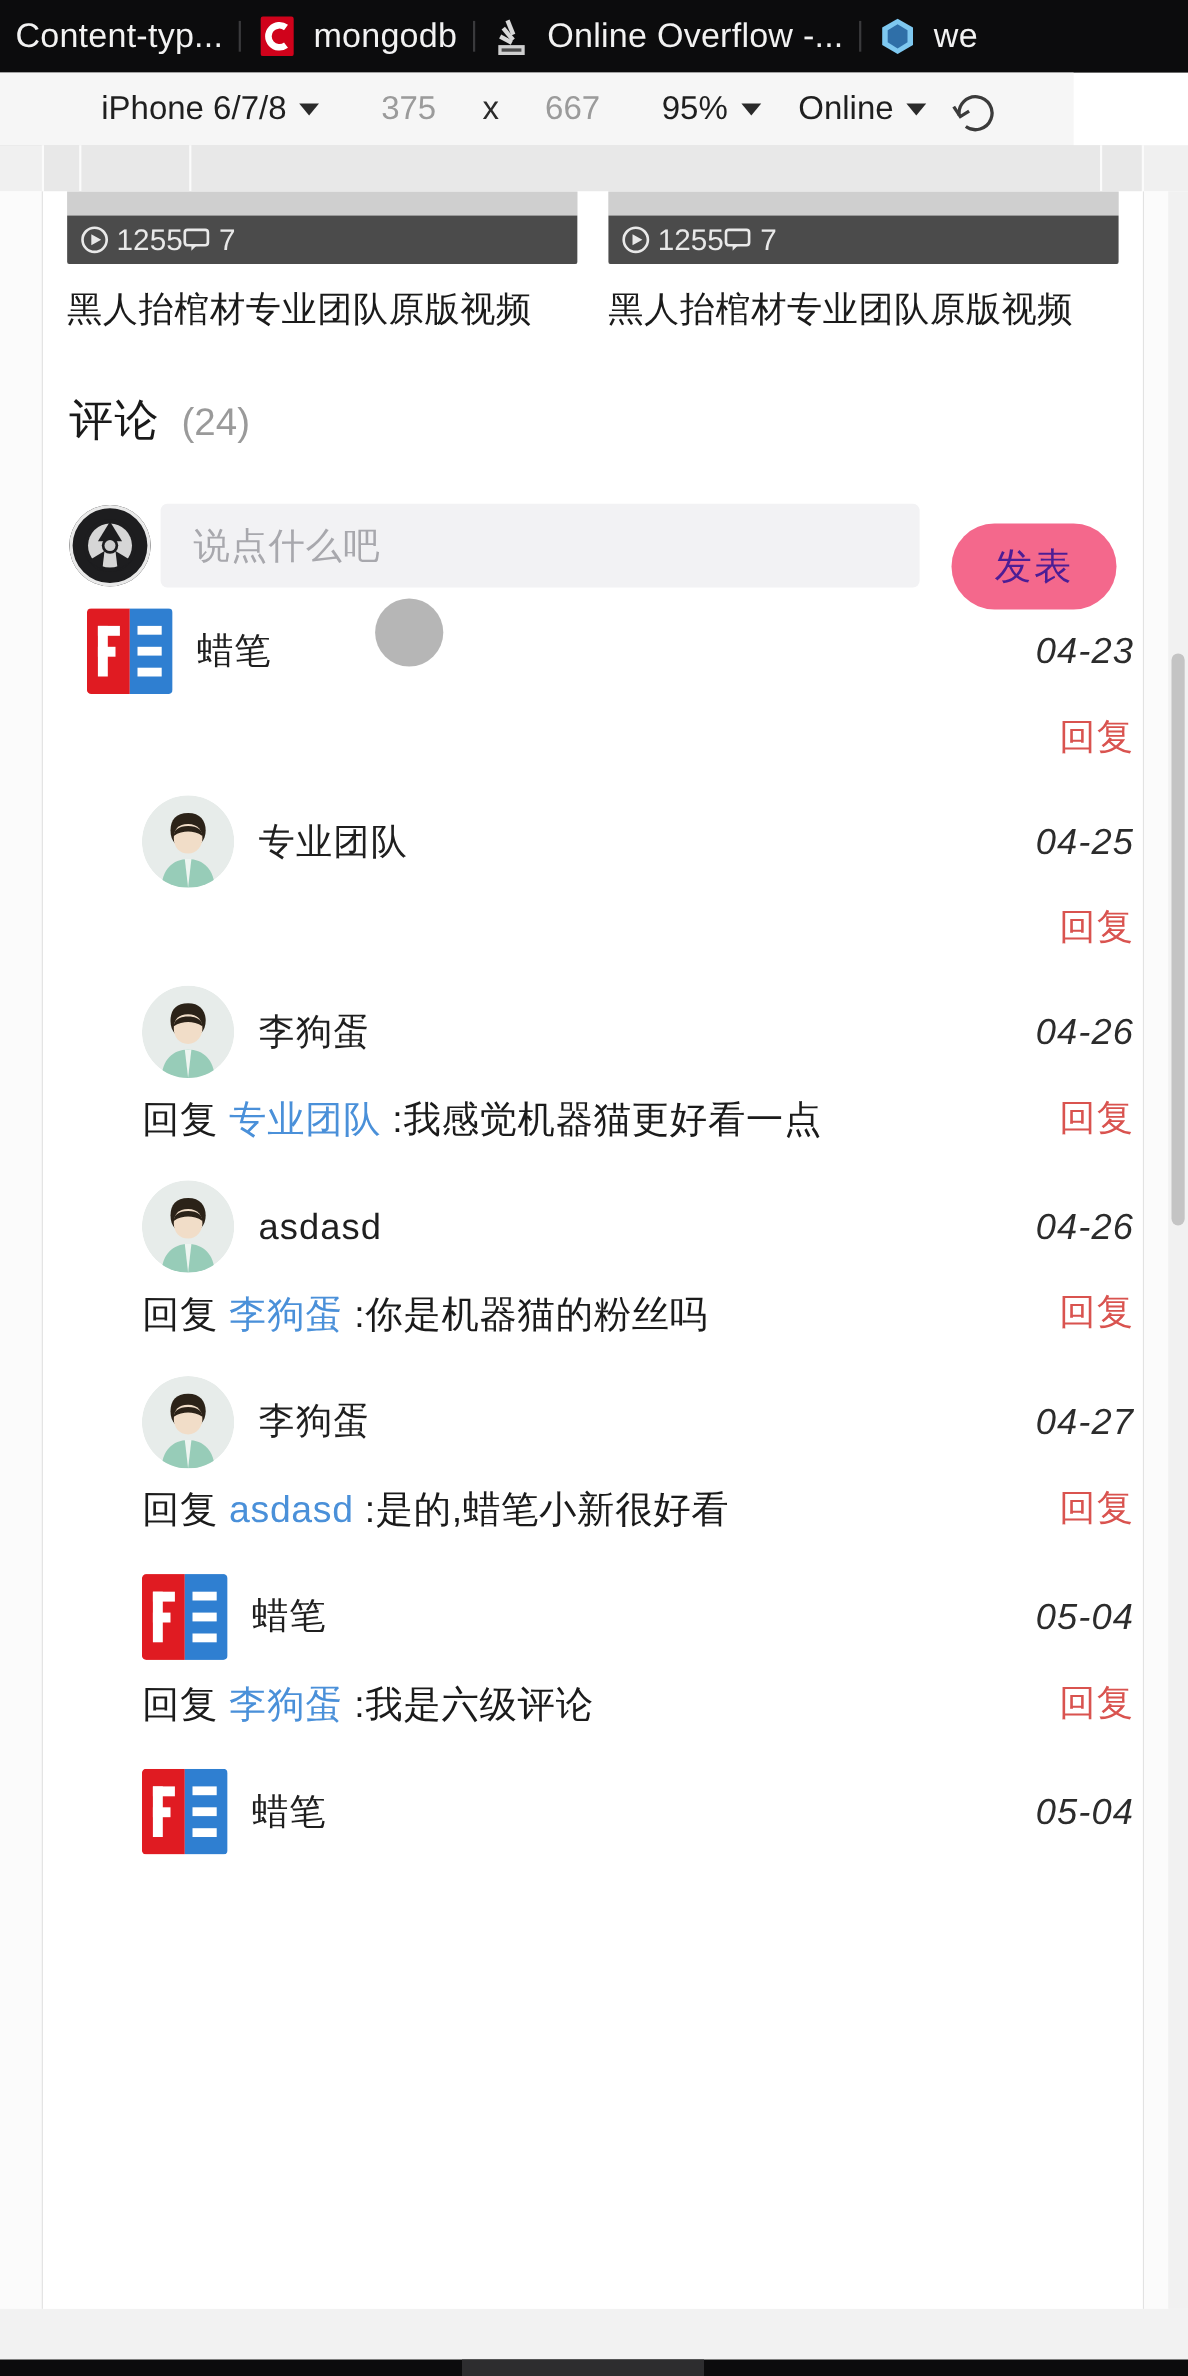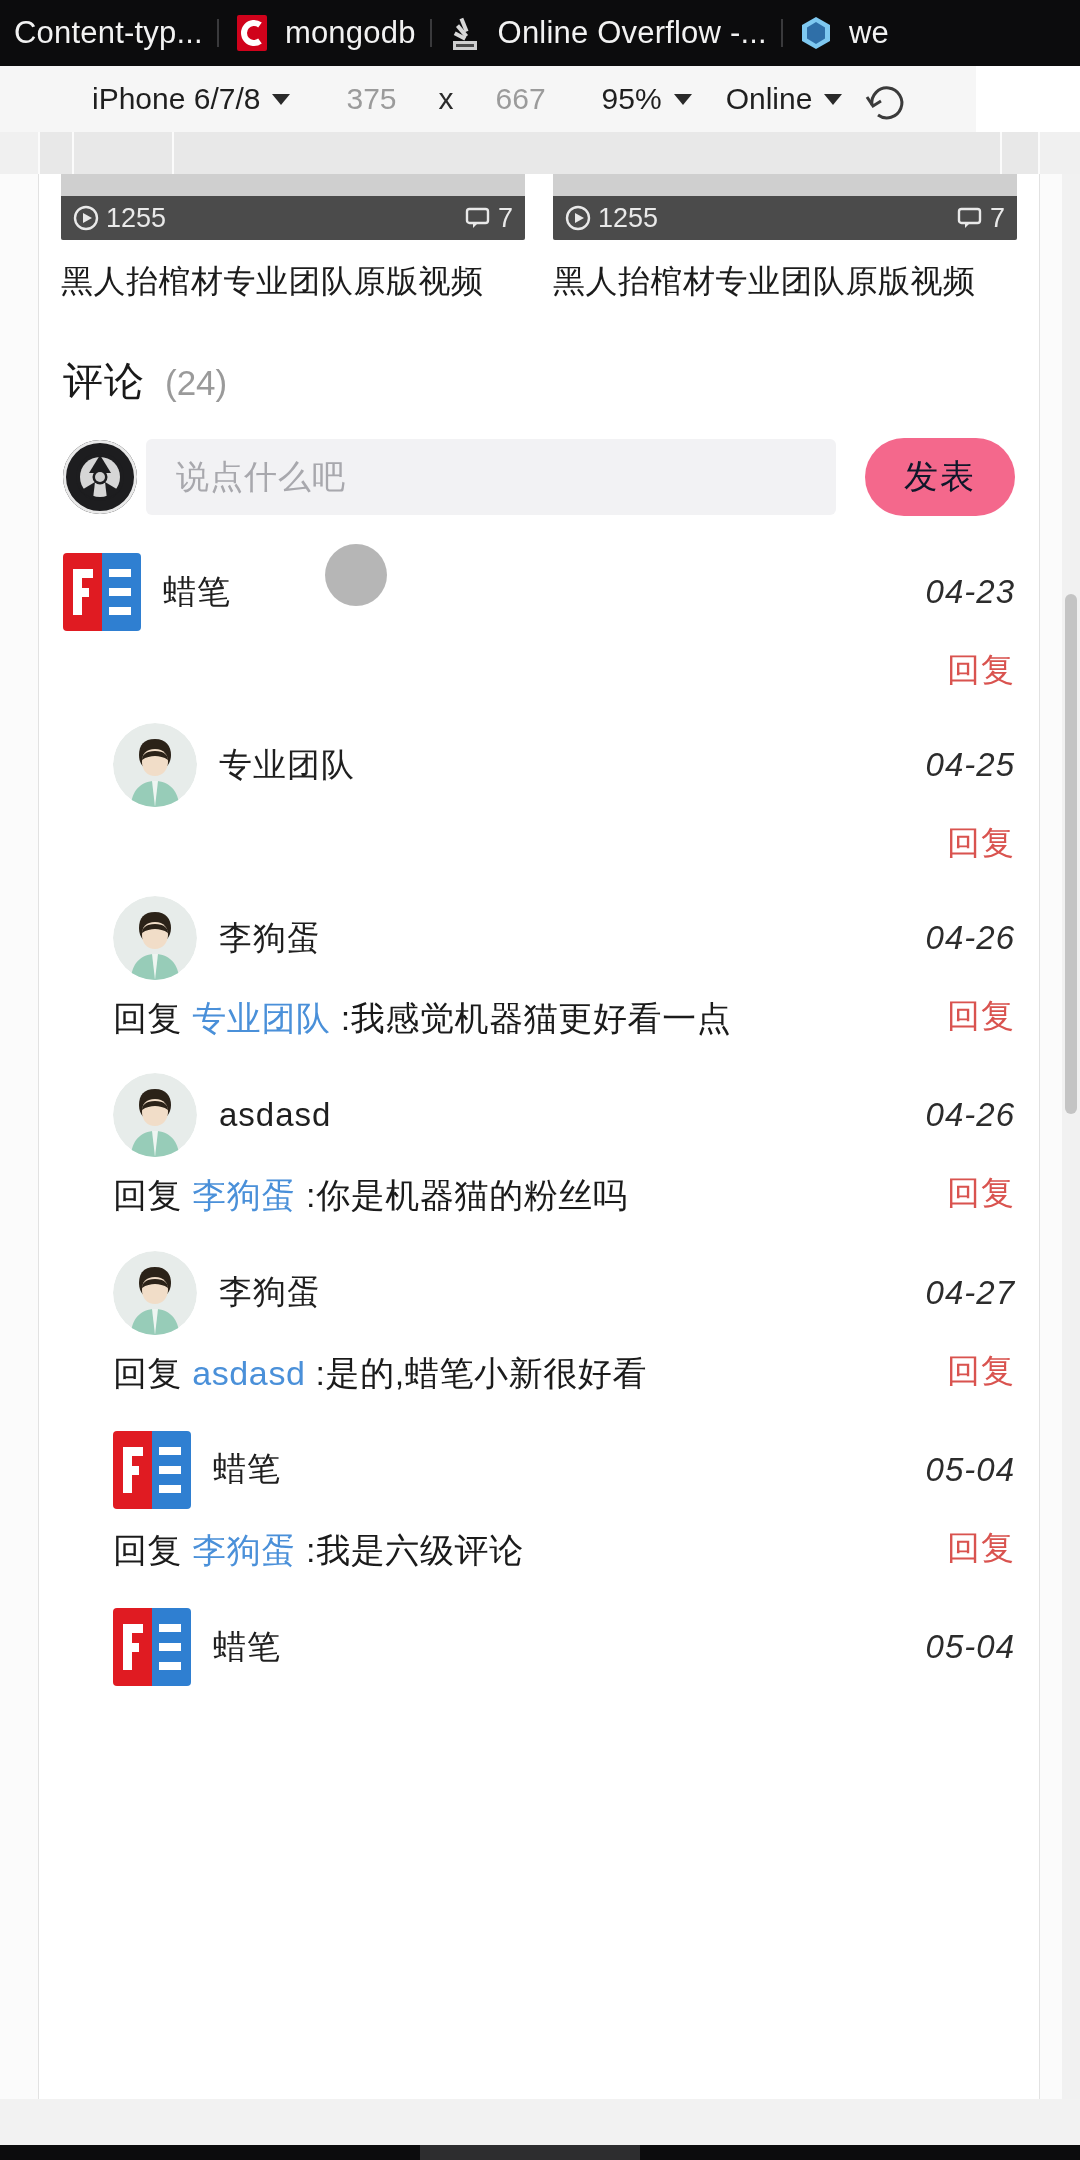--- a/index.html
+++ b/index.html
@@ -82,21 +82,21 @@
     display:flex;gap:28px;padding:0 22px;box-sizing:border-box;
   }
   .video-card{flex:1 1 0;min-width:0;}
   .video-thumb{
     position:relative;width:100%;height:120px;
     background:#cfcfcf;overflow:hidden;border-radius:2px;
   }
   .video-meta{
     position:absolute;left:0;bottom:0;width:100%;height:44px;
     background:rgba(45,45,45,.82);
-    display:flex;align-items:center;justify-content:space-between;
+    display:flex;align-items:center;justify-content:flex-start;
     padding:0 12px;box-sizing:border-box;
     color:#e9e9e9;font-size:27px;
   }
   .meta-grp{display:flex;align-items:center;gap:7px;}
   .video-title{
     margin-top:20px;font-size:32px;color:#1b1b1b;
     white-space:nowrap;overflow:hidden;line-height:1.35;
     letter-spacing:.5px;
   }
 
@@ -125,29 +125,29 @@
     transform:translate(-50%,-50%);
   }
   .cmt-input{
     flex:1 1 auto;height:76px;background:#f2f2f4;border-radius:6px;
     display:flex;align-items:center;padding:0 30px;box-sizing:border-box;
     min-width:0;
   }
   .cmt-input .ph{font-size:33px;color:#a8a8ad;letter-spacing:1px;}
   .send-btn{
     flex:0 0 auto;width:150px;height:78px;border-radius:39px;
-    background:#f4688c;color:#0f172a;border:0;
+    background:#f4688c;color:#4c1d95;border:0;
     font-size:34px;font-family:inherit;letter-spacing:2px;
     display:flex;align-items:center;justify-content:center;
-    cursor:pointer;margin-left:20px;
+    cursor:pointer;margin-left:20px;margin-top:38px;
   }
 
   
   .cmt-list{
-    position:absolute;left:0;top:372px;width:100%;
+    position:absolute;left:16px;top:372px;width:100%;
     padding:0 24px 0 24px;box-sizing:border-box;
   }
   .cmt{position:relative;}
   .cmt.lvl0{padding-left:0;}
   .cmt.lvl1{padding-left:50px;}
   .cmt-top{
     display:flex;align-items:center;gap:22px;position:relative;
     min-height:92px;
   }
   .cmt-av{width:84px;height:84px;border-radius:50%;flex:0 0 auto;overflow:hidden;}

